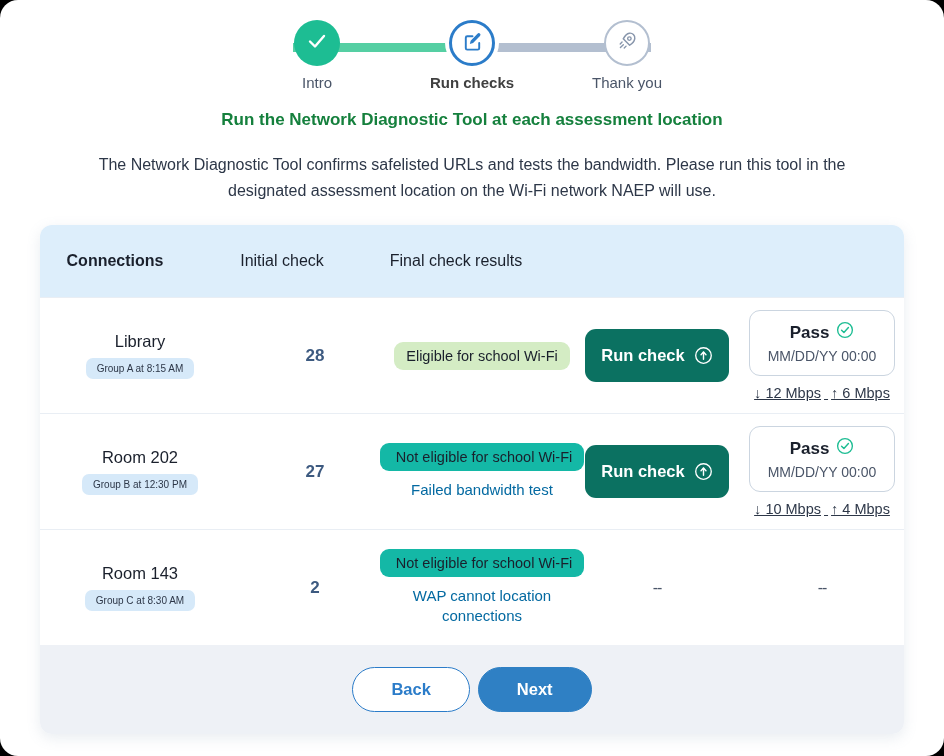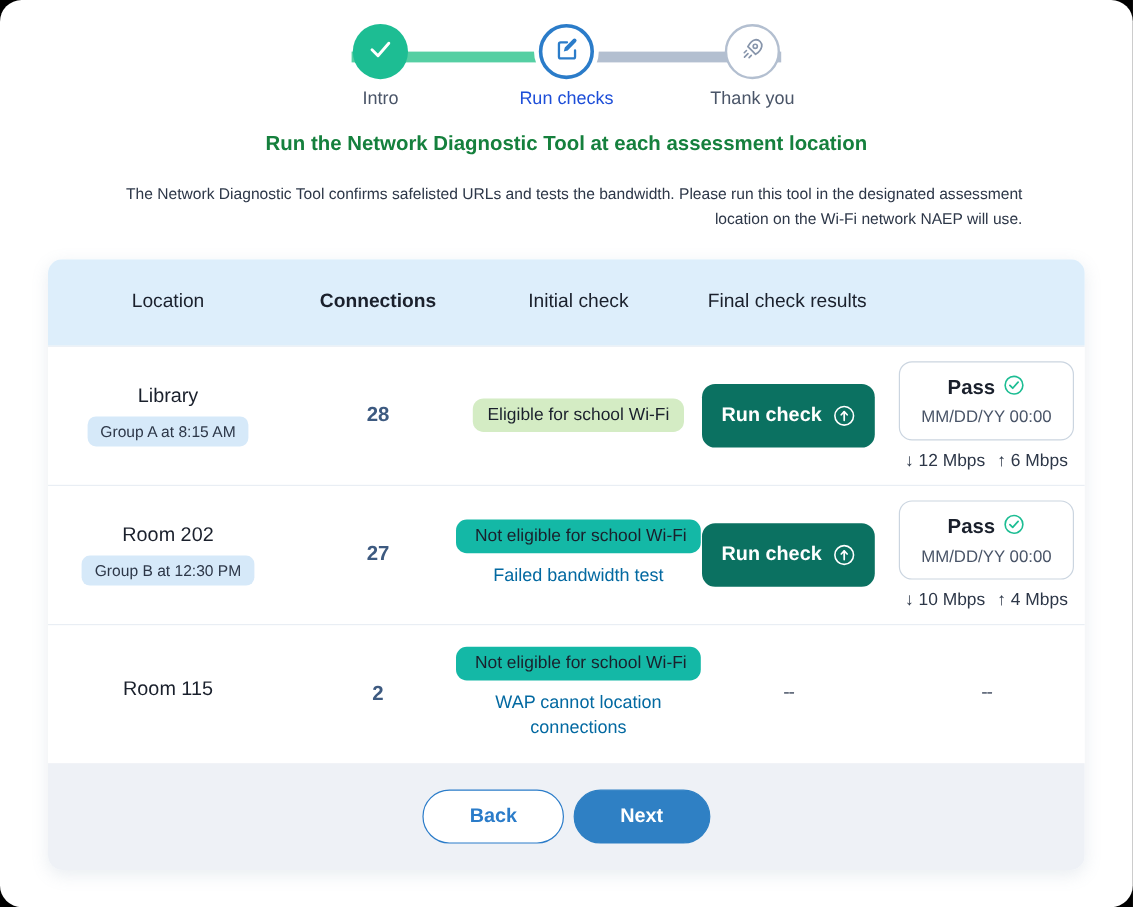--- a/index.html
+++ b/index.html
@@ -79,39 +79,39 @@
   .step-circle.future {
     border: 2px solid #b3bfd0;
   }
   .step-label {
     margin-top: 8px;
     font-size: 15px;
     color: #4a5568;
     white-space: nowrap;
   }
   .step-label.current {
-    color: #1d4ed8;
-    font-weight: normal;
+    color: #404040;
+    font-weight: bold;
   }
 
   
   .main-heading {
     text-align: center;
     font-size: 17px;
     font-weight: bold;
     color: #15803d;
     margin: 18px 0 0;
   }
   .intro-text {
     width: 760px;
     margin: 22px auto 0;
-    font-size: 13px;
+    font-size: 16px;
     line-height: 1.6;
     color: #2d3748;
-    text-align: right;
+    text-align: center;
   }
 
   
   .table-card {
     width: 864px;
     margin: 22px auto 0;
     border-radius: 12px;
     background: #ffffff;
     box-shadow: 0 4px 14px rgba(120,140,170,0.16);
     overflow: hidden;
@@ -155,21 +155,21 @@
   }
 
   .loc-name {
     font-size: 16.5px;
     color: #1a202c;
     margin-bottom: 7px;
   }
   .loc-group {
     background: #d6e9f9;
     color: #2d3748;
-    font-size: 13px;
+    font-size: 10px;
     border-radius: 7px;
     padding: 5px 11px;
     white-space: nowrap;
   }
   .conn-num {
     font-size: 17px;
     color: #3d5a80;
   }
   .badge {
     font-size: 14.5px;
@@ -229,20 +229,21 @@
   .result-date {
     font-size: 14px;
     color: #4a5568;
     margin-top: 4px;
   }
   .speeds {
     margin-top: 9px;
     font-size: 14.5px;
     color: #2d3748;
     white-space: nowrap;
+    text-decoration: underline;
   }
   .speeds span { margin: 0 3px; }
   .dash {
     font-size: 16px;
     color: #4a5568;
     letter-spacing: -1px;
   }
 
   
   .card-footer {
@@ -322,21 +323,20 @@
 
     </div>
   </div>
 
   <div class="main-heading">Run the Network Diagnostic Tool at each assessment location</div>
   <div class="intro-text">The Network Diagnostic Tool confirms safelisted URLs and tests the bandwidth. Please run this tool in the designated assessment location on the Wi-Fi network NAEP will use.</div>
 
   <div class="table-card">
 
     <div class="table-head">
-      <div class="th col-location">Location</div>
       <div class="th col-connections">Connections</div>
       <div class="th col-initial">Initial check</div>
       <div class="th col-final">Final check results</div>
     </div>
 
     <div class="row">
       <div class="cell col-location">
         <div class="loc-name">Library</div>
         <div class="loc-group">Group A at 8:15 AM</div>
       </div>
@@ -417,21 +417,22 @@
         </div>
         <div class="speeds">
           <span>↓ 10 Mbps</span>
           <span>↑ 4 Mbps</span>
         </div>
       </div>
     </div>
 
     <div class="row">
       <div class="cell col-location">
-        <div class="loc-name">Room 115</div>
+        <div class="loc-name">Room 143</div>
+        <div class="loc-group">Group C at 8:30 AM</div>
       </div>
       <div class="cell col-connections">
         <div class="conn-num">2</div>
       </div>
       <div class="cell col-initial">
         <div class="badge not-eligible">Not eligible for school Wi-Fi</div>
         <div class="badge-note">WAP cannot location connections</div>
       </div>
       <div class="cell col-ndt">
         <div class="dash">--</div>

